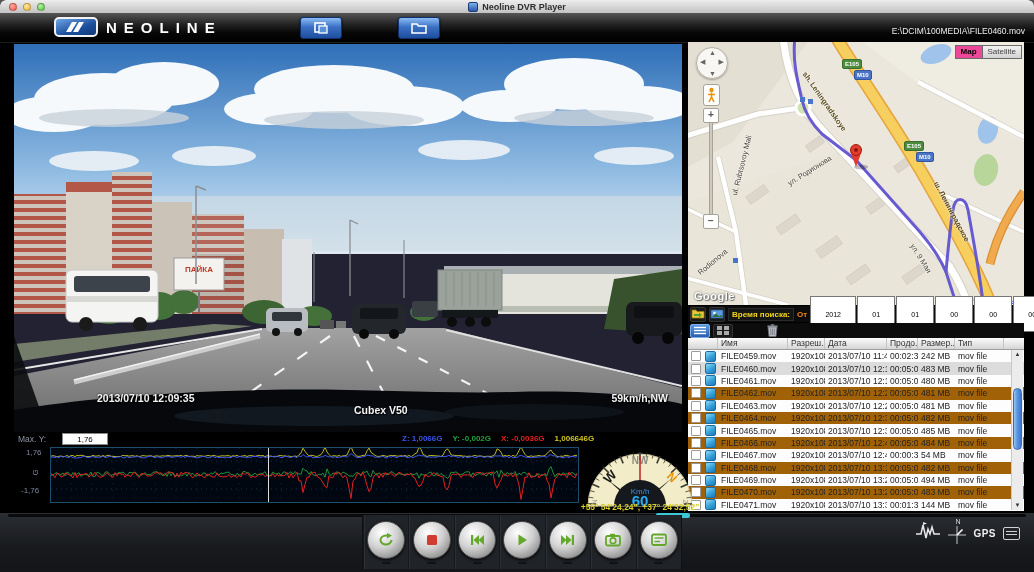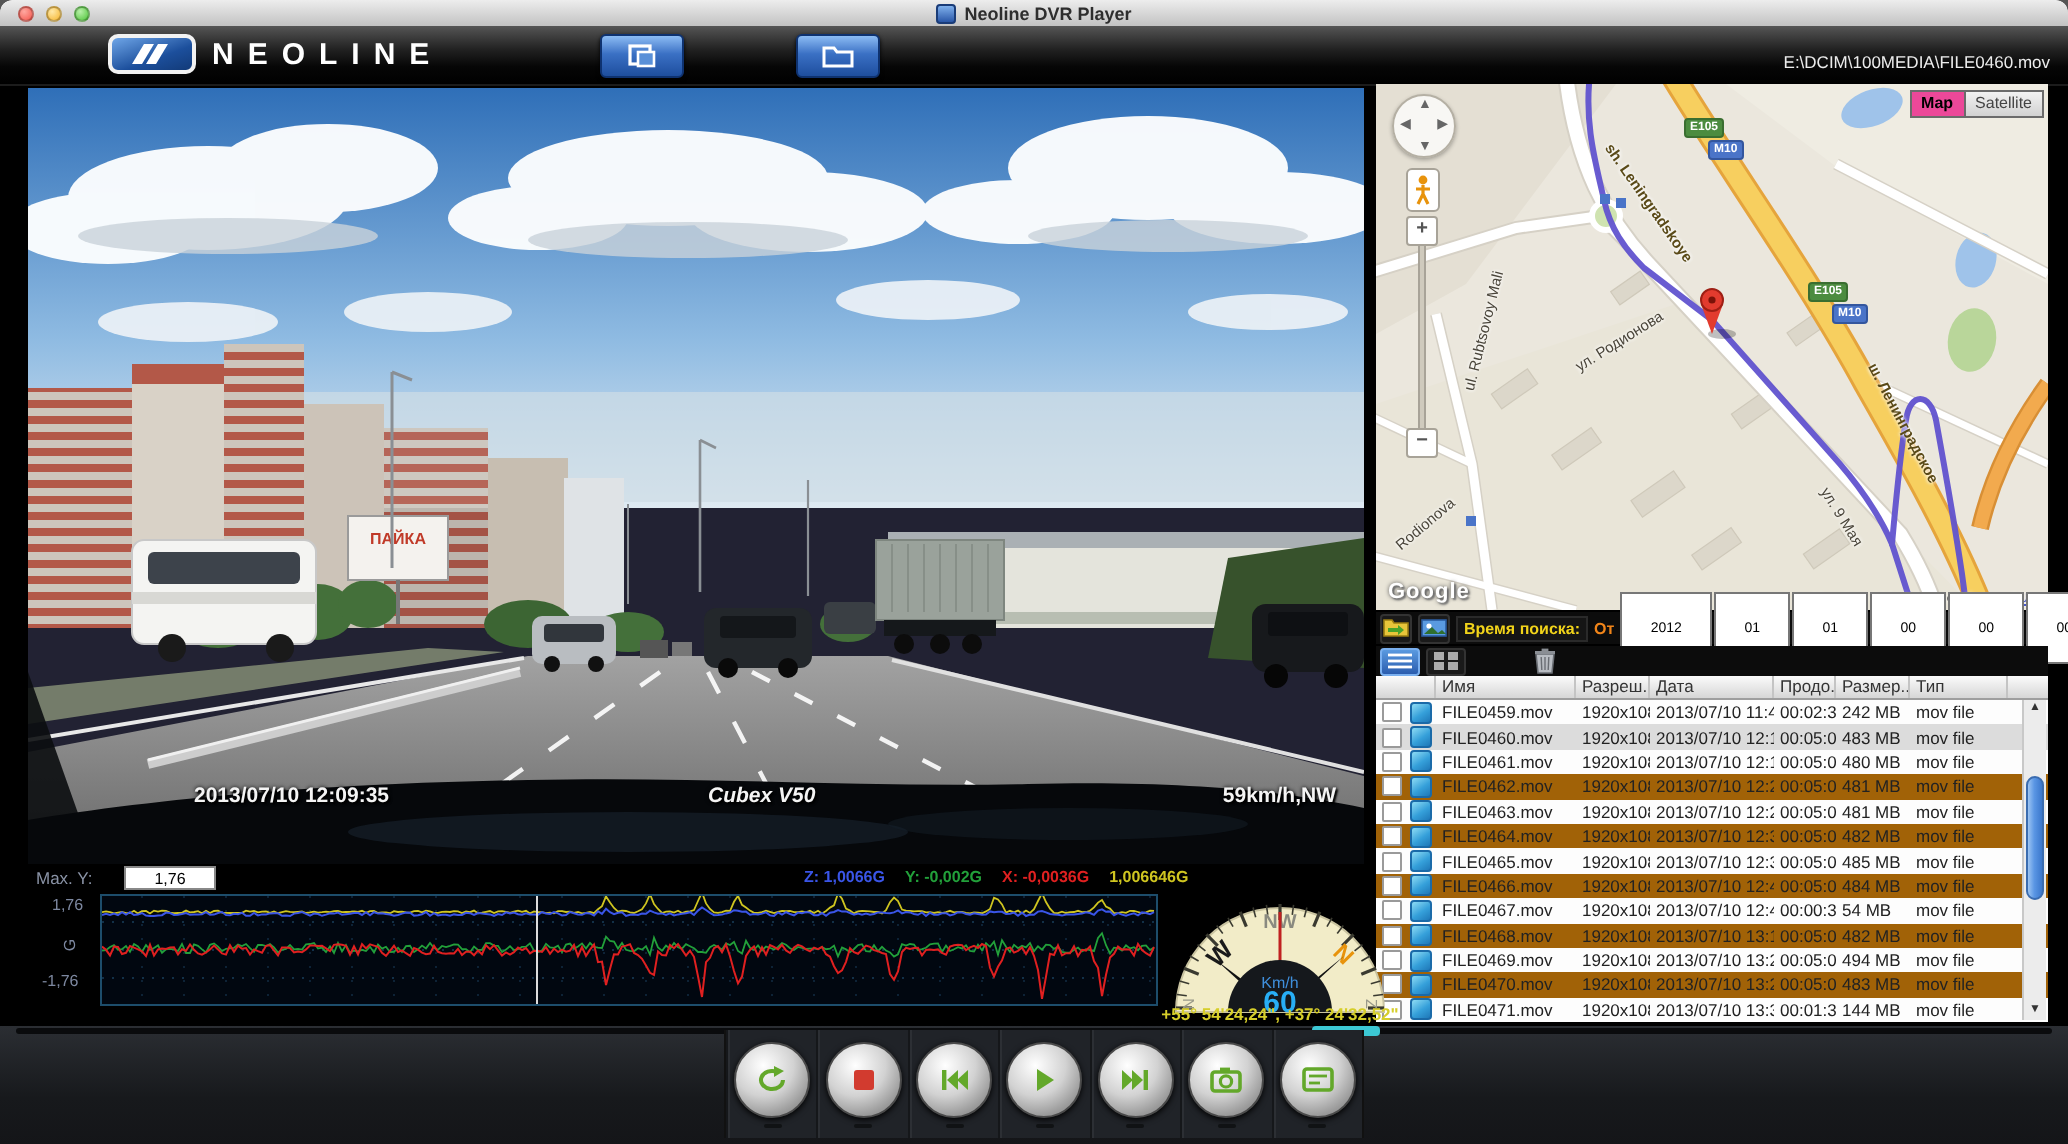--- a/index.html
+++ b/index.html
@@ -19,21 +19,21 @@
   .brand-icon{position:absolute;left:54px;top:4px;width:44px;height:20px;border-radius:5px;border:2px solid #f2f2f2;background:linear-gradient(160deg,#6fa6e8,#1c4f9c 60%,#123a78);box-sizing:border-box;}
   .brand-icon svg{position:absolute;left:0;top:0;}
   .brand-text{position:absolute;left:106px;top:6px;font-size:15px;font-weight:bold;color:#fff;letter-spacing:7px;}
   .tb-btn{position:absolute;top:4px;width:40px;height:20px;border-radius:3px;border:1px solid #0e3270;background:linear-gradient(#8cbcf4,#3a70c4 45%,#1e4e9e);box-shadow:0 1px 2px #000;display:flex;align-items:center;justify-content:center;}
   .tb-btn.b1{left:300px;} .tb-btn.b2{left:398px;}
   .file-path{position:absolute;right:9px;top:13px;font-size:8.5px;color:#ececec;}
   
   .video{position:absolute;left:14px;top:31px;width:668px;height:388px;background:#223;overflow:hidden;}
   .video svg.scene{position:absolute;left:0;top:0;width:100%;height:100%;}
   .ovl{position:absolute;font-size:10.5px;font-weight:bold;color:#f4f4f4;text-shadow:0 0 2px #000,1px 1px 1px #000;white-space:nowrap;}
-  .ovl.ts{left:83px;top:348px;} .ovl.dev{left:340px;top:348px;font-style:italic;} .ovl.spd{right:14px;top:348px;}
+  .ovl.ts{left:83px;top:348px;} .ovl.dev{left:340px;top:360px;} .ovl.spd{right:14px;top:348px;}
   
   .map{position:absolute;left:688px;top:29px;width:336px;height:263px;background:#ebe7dd;overflow:hidden;}
   .map svg.mapcanvas{position:absolute;left:0;top:0;width:100%;height:100%;}
   .maptype{position:absolute;top:3px;right:2px;display:flex;font-size:8px;}
   .mt-btn{padding:1px 5px;border:1px solid #6b6b6b;line-height:10px;}
   .mt-btn.sel{background:#ec4899;color:#000;font-weight:bold;border-right:none;}
   .mt-btn.unsel{background:linear-gradient(#f2f2f2,#d2d2d2);color:#444;}
   .pan-ctl{position:absolute;left:8px;top:5px;width:30px;height:30px;border-radius:50%;background:rgba(255,255,255,.75);border:1px solid #b5b0a4;box-shadow:0 1px 2px rgba(0,0,0,.3);}
   .pan-ctl span{position:absolute;font-size:7px;color:#666;}
   .pegman{position:absolute;left:15px;top:42px;width:15px;height:20px;background:#fff;border:1px solid #a8a398;border-radius:3px;display:flex;align-items:center;justify-content:center;}
@@ -749,15 +749,36 @@
           <svg width="18" height="18" viewBox="0 0 18 18">
                 <rect x="2" y="3.5" width="14" height="10.5" rx="1.5" fill="none" stroke="#63a82a" stroke-width="1.8"></rect>
                 <line x1="4.5" y1="7" x2="13.5" y2="7" stroke="#63a82a" stroke-width="1.4"></line>
                 <line x1="4.5" y1="10.5" x2="10" y2="10.5" stroke="#63a82a" stroke-width="1.4"></line>
               </svg>
         </div>
             <div class="notch"></div>
           </div>
       </div>
 
+      <div class="statusicons">
+        <span>
+          <svg width="26" height="20" viewBox="0 0 26 20">
+              <path d="M1,13 L6,13 L8,4 L11,17 L13,8 L15,13 L17,6 L19,13 L25,13" stroke="#e8e8e8" stroke-width="1.5" fill="none"></path>
+              <path d="M8,4 L8,1 L12,2.5 L8,4" fill="#e8e8e8"></path>
+            </svg>
+        </span>
+        <span class="north-wrap">
+          <span class="north-n">N</span>
+          <svg width="18" height="18" viewBox="0 0 18 18" style="position:absolute;left:0;top:6px;">
+              <line x1="9" y1="0" x2="9" y2="18" stroke="#c8c8c8" stroke-width="1"></line>
+              <line x1="0" y1="9" x2="18" y2="9" stroke="#c8c8c8" stroke-width="1"></line>
+              <line x1="9" y1="9" x2="14.5" y2="3.5" stroke="#fff" stroke-width="1.6"></line>
+            </svg>
+        </span>
+        <span class="gps-label">GPS</span>
+        <span class="listbox-icon">
+            <i></i>
+            <i></i>
+          </span>
+      </div>
     </div>
   </div>
 </div>
 
 </body></html>

